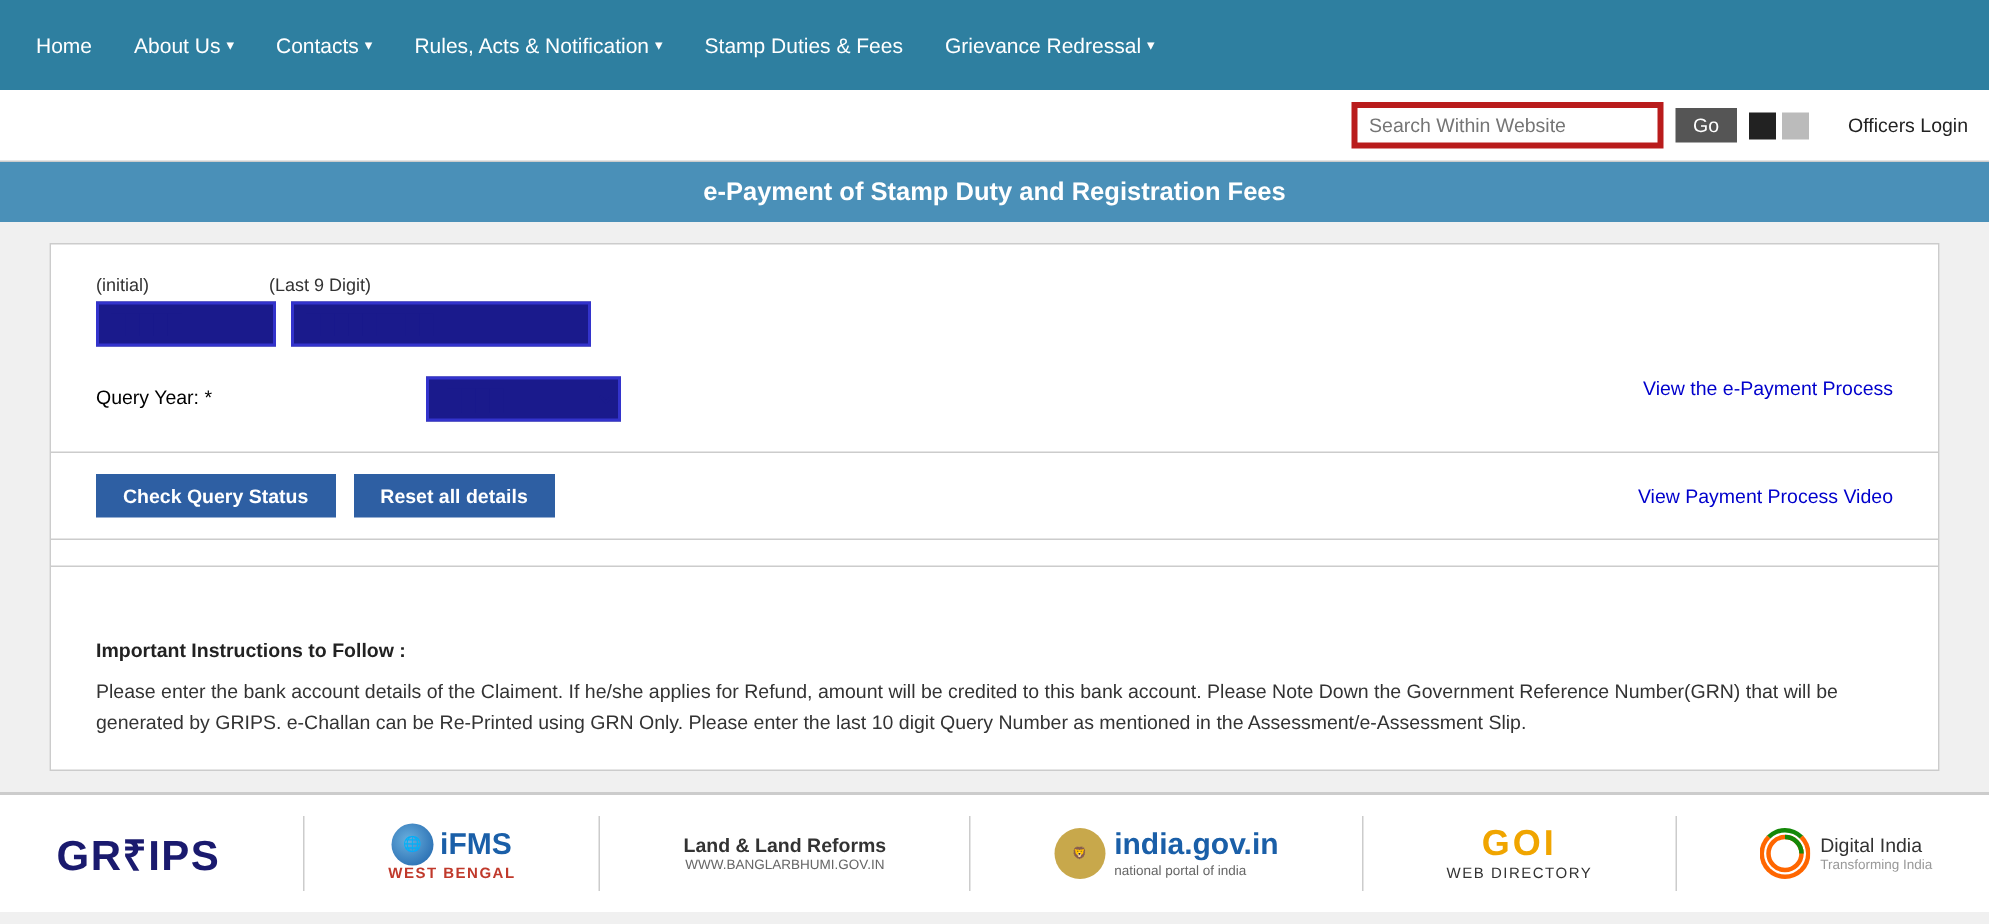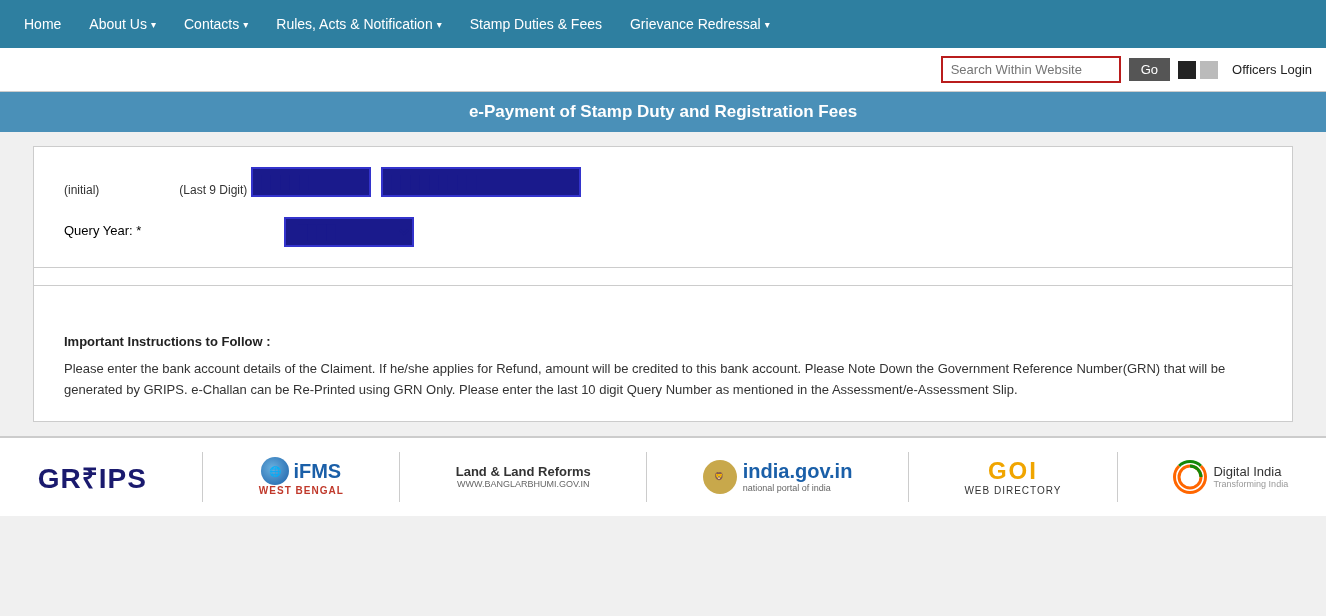--- a/index.html
+++ b/index.html
@@ -4,21 +4,21 @@
   <style>
     * { box-sizing: border-box; margin: 0; padding: 0; }
     body { font-family: Arial, sans-serif; font-size: 13px; background: #f0f0f0; }
 
     
     .navbar {
       background: #2e7fa0;
       padding: 0 10px;
       display: flex;
       align-items: center;
-      height: 48px;
+      height: 60px;
       gap: 0;
     }
     .nav-item {
       color: #fff;
       padding: 0 14px;
       height: 48px;
       display: flex;
       align-items: center;
       cursor: pointer;
       font-size: 14px;
@@ -30,23 +30,23 @@
     .topbar {
       background: #fff;
       border-bottom: 1px solid #ccc;
       display: flex;
       align-items: center;
       justify-content: flex-end;
       padding: 8px 14px;
       gap: 8px;
     }
     .search-input {
-      border: 2px solid #b91c1c;
+      border: 4px solid #b91c1c;
       padding: 4px 8px;
-      width: 180px;
+      width: 208px;
       font-size: 13px;
     }
     .go-btn {
       background: #555;
       color: #fff;
       border: none;
       padding: 4px 12px;
       cursor: pointer;
       font-size: 13px;
     }
@@ -59,21 +59,21 @@
       width: 18px;
       height: 18px;
       background: #222;
       display: inline-block;
     }
     .font-box.light { background: #bbb; }
     .officers-login {
       color: #222;
       font-size: 13px;
       cursor: pointer;
-      margin-left: 6px;
+      margin-left: 18px;
     }
 
     
     .page-title-bar {
       background: #4a90b8;
       color: #fff;
       text-align: center;
       padding: 10px;
       font-size: 17px;
       font-weight: bold;
@@ -103,23 +103,22 @@
     }
 
     .form-label {
       min-width: 200px;
       font-size: 13px;
       padding-top: 6px;
     }
 
     .form-fields {
       display: flex;
-      flex-direction: row;
+      flex-direction: column;
       gap: 4px;
-      align-items: flex-end;
     }
 
     .sub-labels {
       display: flex;
       gap: 80px;
       font-size: 12px;
       color: #333;
     }
 
     .inputs-row {
@@ -332,24 +331,34 @@
       <div style="flex:1;"></div>
     </div>
 
     <div class="form-row">
       <div class="form-label">Query Year: *</div>
       <div>
         <select class="select-input filled-select">
           <option value="">████</option>
         </select>
       </div>
-    </div>
-
-  </div>
-
+      <div style="flex:1; display:flex; justify-content:flex-end; align-items:center;">
+        <a class="view-link">View the e-Payment Process</a>
+      </div>
+    </div>
+
+  </div>
+
+  <div class="buttons-section">
+    <button class="btn-primary">Check Query Status</button>
+    <button class="btn-secondary">Reset all details</button>
+    <div style="flex:1; display:flex; justify-content:flex-end;">
+      <a class="video-link">View Payment Process Video</a>
+    </div>
+  </div>
 
   <div class="empty-row"></div>
 
   <div class="instructions-section">
     <div class="instructions-title">Important Instructions to Follow :</div>
     <div class="instructions-text">Please enter the bank account details of the Claiment. If he/she applies for Refund, amount will be credited to this bank account. Please Note Down the Government Reference Number(GRN) that will be generated by GRIPS. e-Challan can be Re-Printed using GRN Only. Please enter the last 10 digit Query Number as mentioned in the Assessment/e-Assessment Slip.</div>
   </div>
 
 </div>
 

